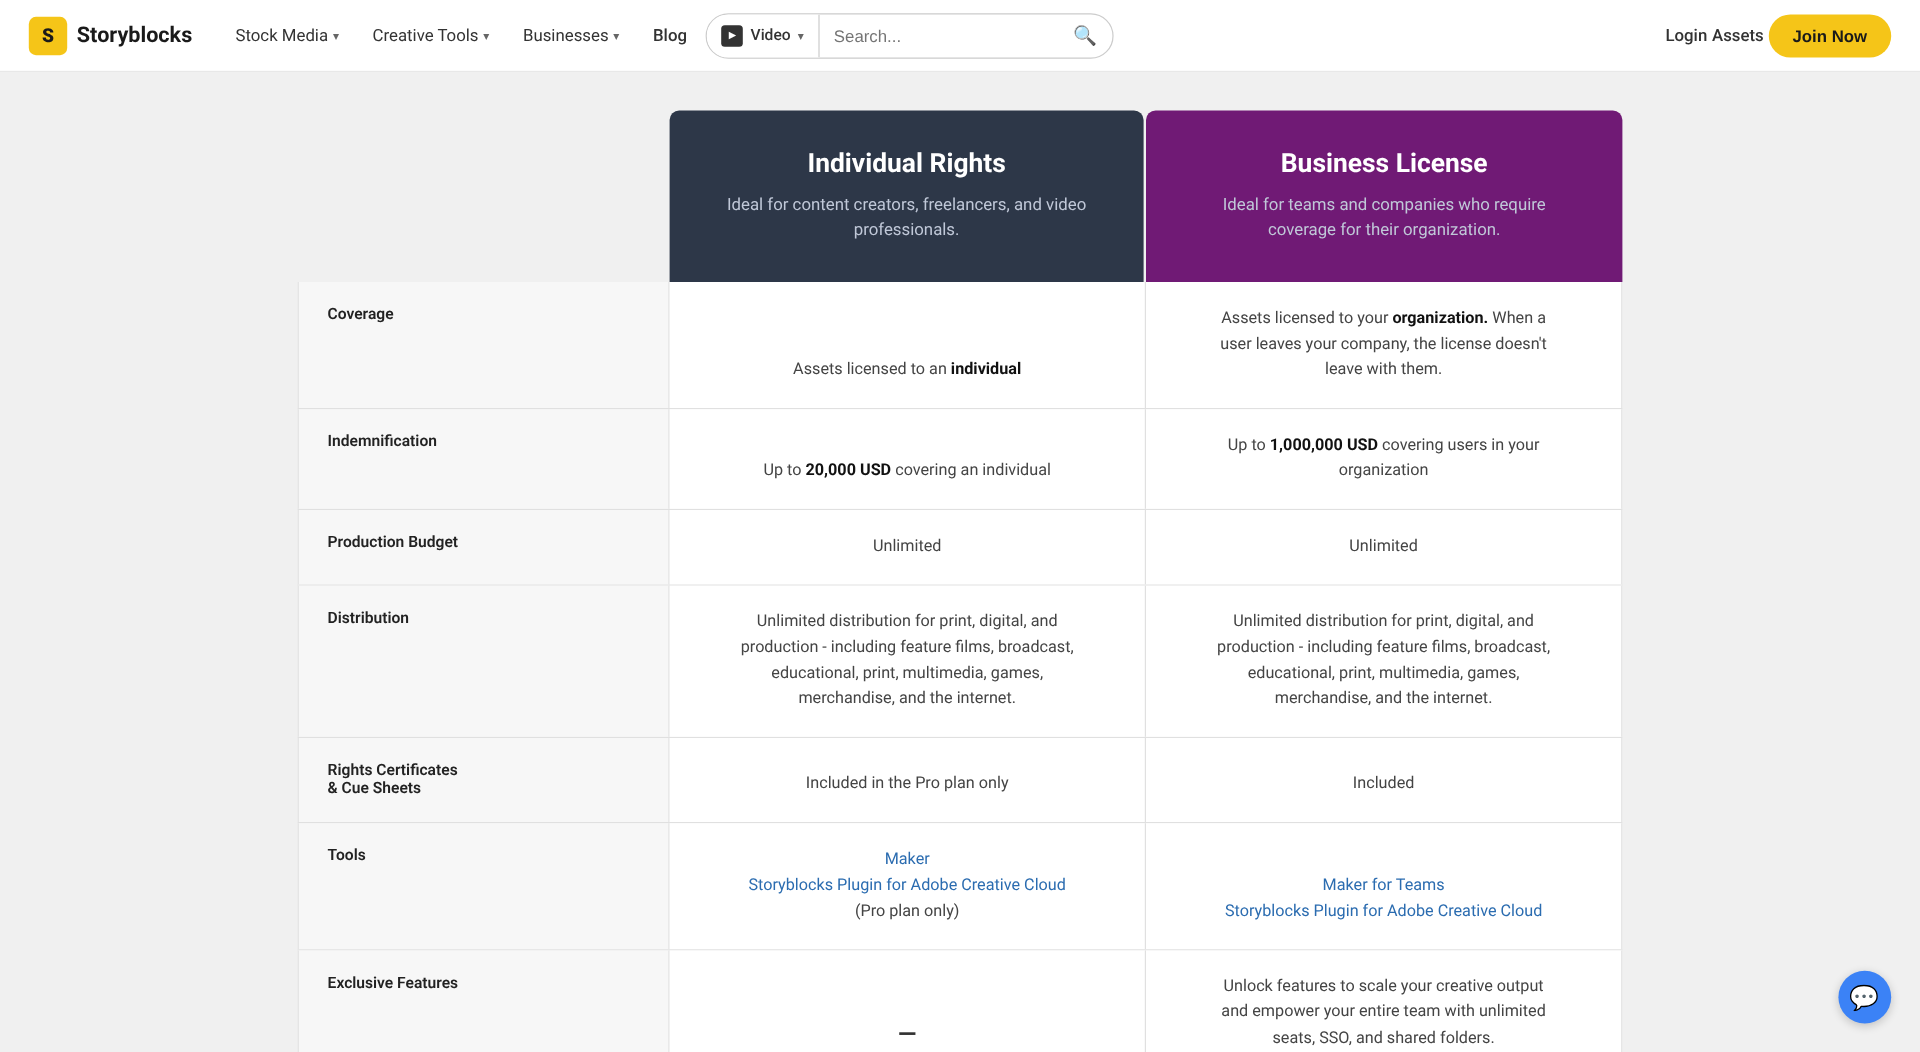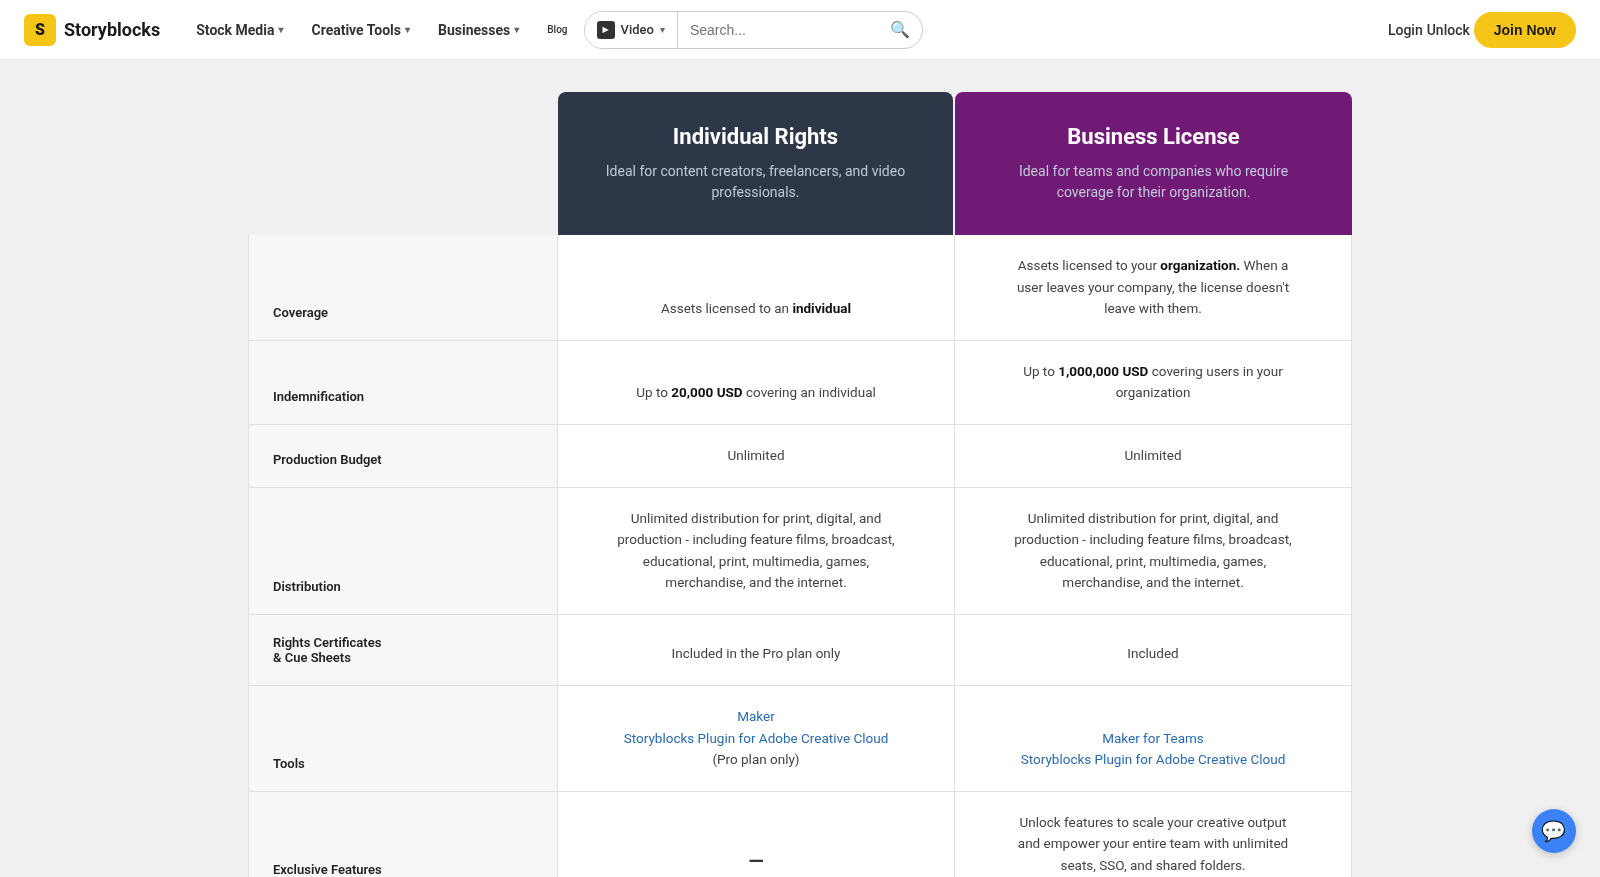--- a/index.html
+++ b/index.html
@@ -48,26 +48,26 @@
       flex: 1;
     }
     .nav-item {
       display: flex;
       align-items: center;
       gap: 4px;
       padding: 8px 12px;
       border-radius: 6px;
       cursor: pointer;
       font-size: 14px;
-      font-weight: 700;
+      font-weight: 400;
       color: #333;
       white-space: nowrap;
     }
     .nav-chevron { font-size: 10px; color: #666; }
-    .nav-blog { padding: 8px 12px; font-size: 10px; font-weight: 500; color: #333; cursor: pointer; }
+    .nav-blog { padding: 8px 12px; font-size: 14px; font-weight: 500; color: #333; cursor: pointer; }
 
     .search-container {
       display: flex;
       align-items: center;
       border: 1.5px solid #ccc;
       border-radius: 24px;
       overflow: hidden;
       height: 38px;
       background: #fff;
     }
@@ -191,21 +191,21 @@
       border-bottom: 1px solid #e0e0e0;
     }
     .data-row:last-child { border-bottom: none; }
 
     .row-label {
       background: #f7f7f7;
       padding: 20px 24px;
       font-weight: 600;
       font-size: 13px;
       display: flex;
-      align-items: flex-end;
+      align-items: flex-start;
       border-right: 1px solid #e0e0e0;
       border-left: 1px solid #e0e0e0;
       color: #222;
     }
 
     .row-cell {
       background: #fff;
       padding: 20px 32px;
       text-align: center;
       display: flex;
@@ -290,21 +290,21 @@
           <span>Video</span>
           <span class="nav-chevron">▾</span>
         </div>
         <input class="search-input" type="text" placeholder="Search..." style="">
         <button class="search-btn">🔍</button>
       </div>
     </div>
 
     <div class="nav-right">
       <span class="nav-login">Login</span>
-      <span class="nav-pricing">Unlock</span>
+      <span class="nav-pricing">Assets</span>
       <button class="btn-join-now">Join Now</button>
     </div>
   </nav>
 
   <div class="main-content">
 
     <div class="header-row">
       <div class="header-empty"></div>
       <div class="header-card individual">
         <h2>Individual Rights</h2>

